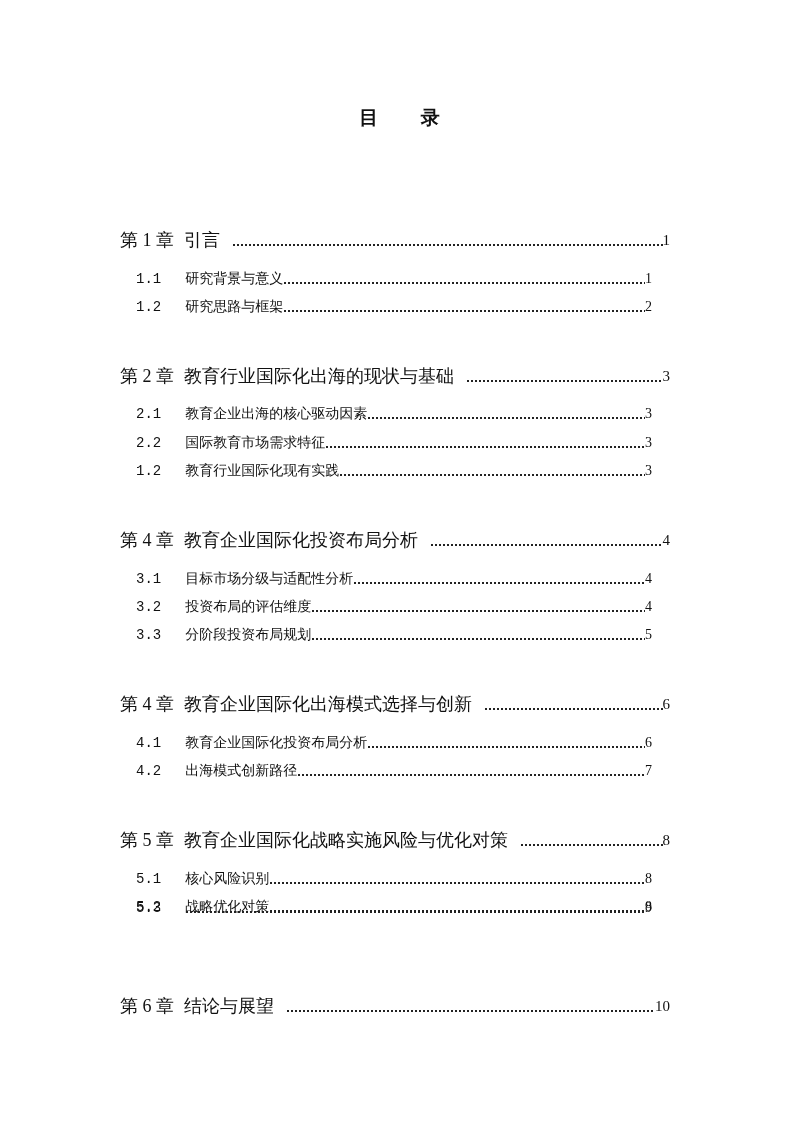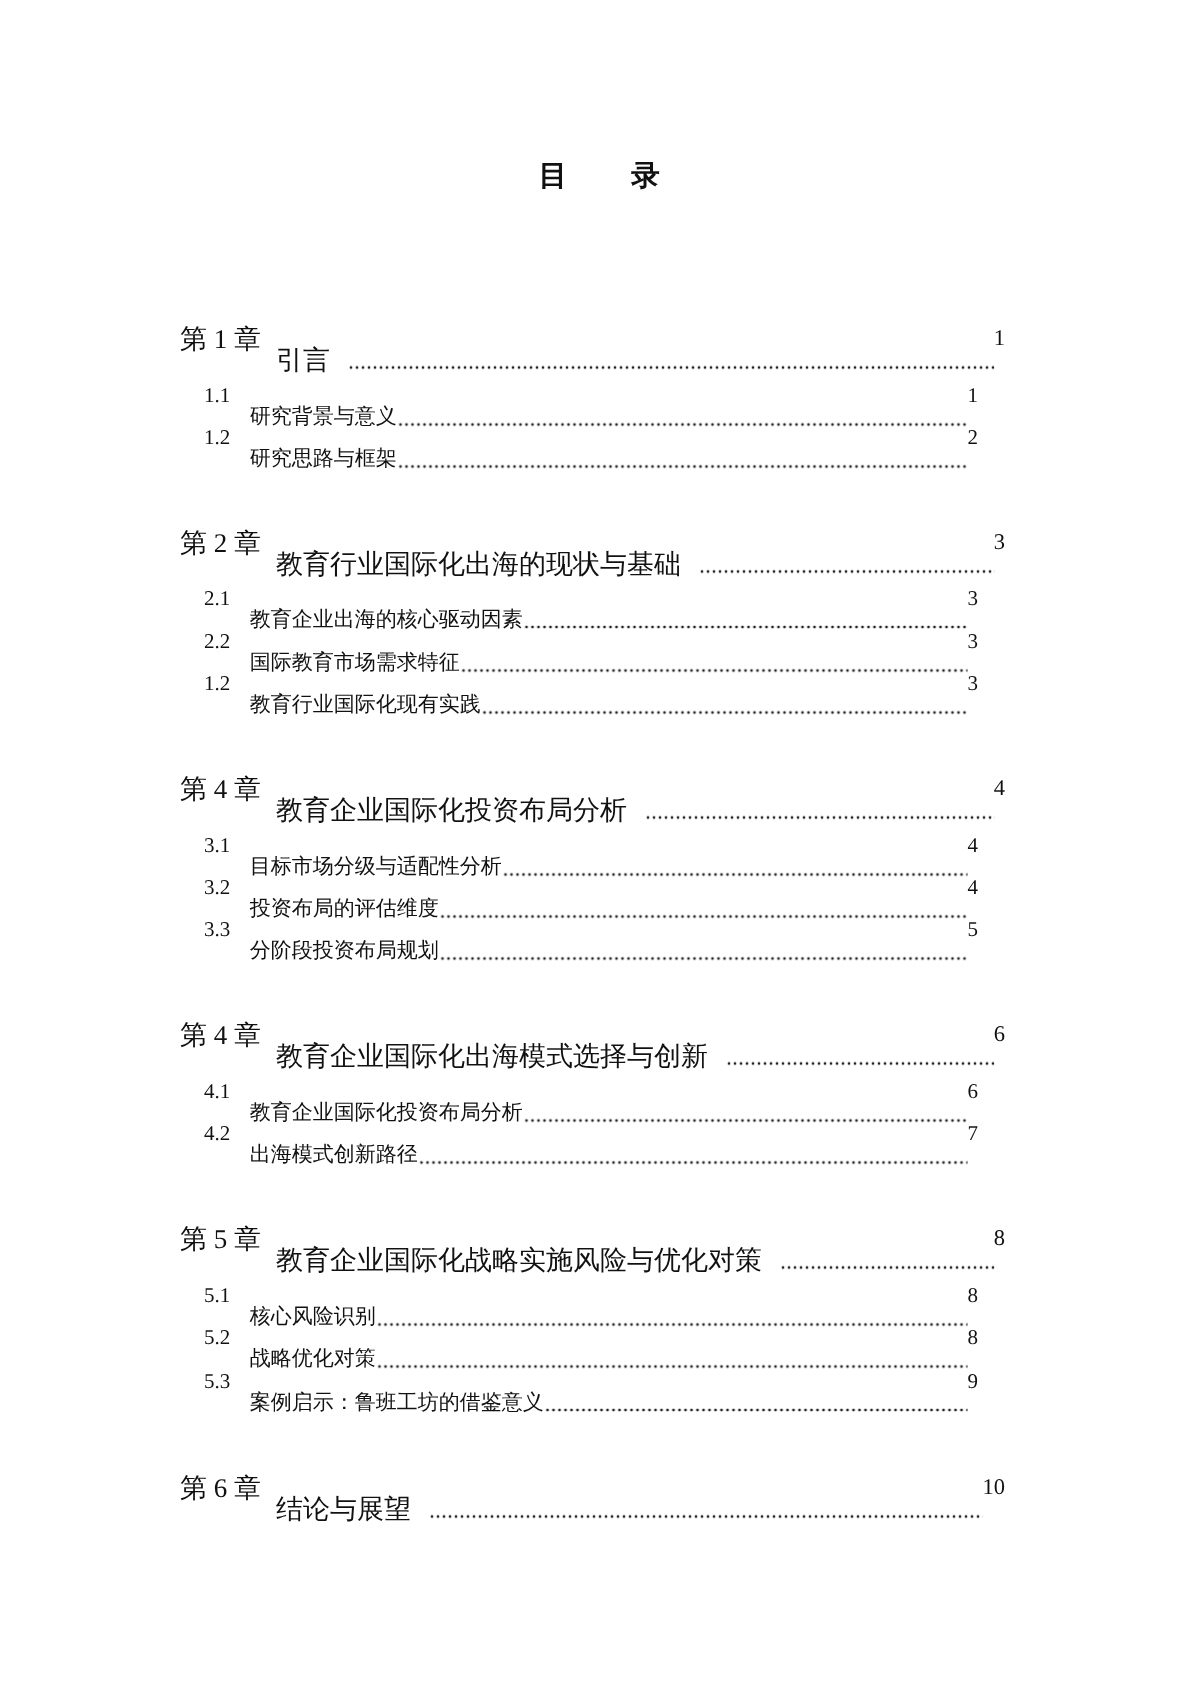--- a/index.html
+++ b/index.html
@@ -38,40 +38,40 @@
     }
     .toc-list {
       position: absolute;
       top: 0;
       left: 0;
       width: 793px;
     }
     .toc-row {
       position: absolute;
       display: flex;
-      align-items: center;
+      align-items: flex-end;
       white-space: nowrap;
     }
     .toc-row.chapter {
       left: 120px;
       width: 550px;
       font-size: 18px;
       line-height: 24px;
     }
     .toc-row.section {
       left: 136px;
       width: 516px;
       font-size: 14px;
       line-height: 20px;
     }
     .toc-num {
       flex: 0 0 auto;
     }
     .toc-row.chapter .toc-num { margin-right: 10px; }
-    .toc-row.section .toc-num { margin-right: 13px; }
+    .toc-row.section .toc-num { margin-right: 24px; font-family: Liberation Mono, monospace; }
     .toc-label {
       flex: 0 0 auto;
       margin-top: 28px;
     }
     .toc-row.chapter .toc-label { margin-right: 12px; }
     .toc-leader {
       flex: 1 1 auto;
       overflow: hidden;
       height: 4px;
       align-self: flex-end;
@@ -198,21 +198,20 @@
       <span class="toc-page">8</span>
     </div>
     <div class="toc-row section" style="top:869px">
       <span class="toc-num">5.2</span>
       <span class="toc-label">战略优化对策</span>
       <span class="toc-leader"></span>
       <span class="toc-page">8</span>
     </div>
     <div class="toc-row section" style="top:898px">
       <span class="toc-num">5.3</span>
-      <span class="toc-label">案例启示：鲁班工坊的借鉴意义</span>
       <span class="toc-leader"></span>
       <span class="toc-page">9</span>
     </div>
 
     <div class="toc-row chapter" style="top:966px">
       <span class="toc-num">第 6 章</span>
       <span class="toc-label">结论与展望</span>
       <span class="toc-leader"></span>
       <span class="toc-page">10</span>
     </div>

